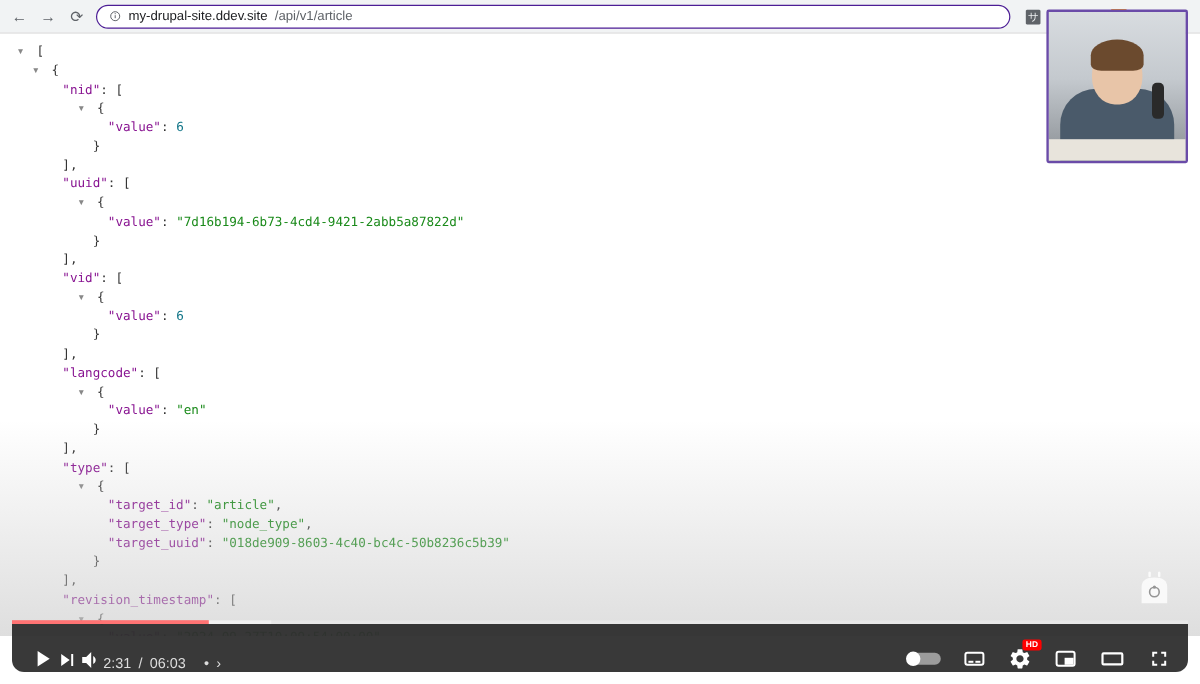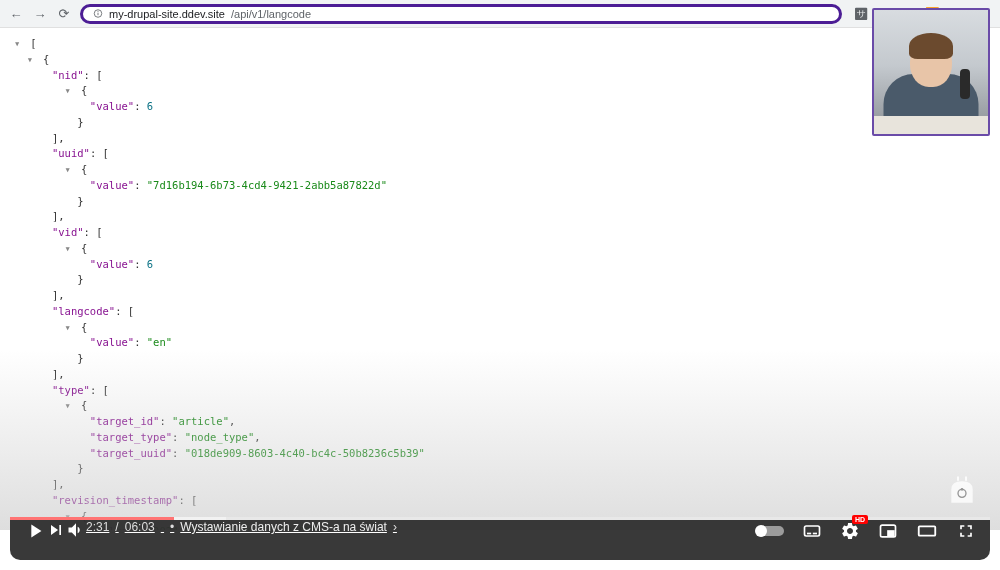--- a/index.html
+++ b/index.html
@@ -36,21 +36,21 @@
   flex: 1;
   height: 20px;
   background: #fff;
   border-radius: 12px;
   display: flex;
   align-items: center;
   padding: 0 10px;
   gap: 6px;
   font-size: 11px;
   color: #202124;
-  border: 3px solid #4c1d95;
+  border: 1px solid #4c1d95;
 }
 .lock-icon {
   width: 10px;
   height: 10px;
   display: flex;
   align-items: center;
 }
 .url-bar .domain { color: #202124; }
 .url-bar .path { color: #5f6368; }
 .toolbar-icons {
@@ -98,25 +98,24 @@
 
 .video-bar {
   position: absolute;
   bottom: 10px;
   left: 10px;
   right: 10px;
   height: 40px;
   background: rgba(40,40,40,0.92);
   border-radius: 0 0 10px 10px;
   display: flex;
-  align-items: flex-start;
+  align-items: flex-end;
   padding: 0 14px;
   color: #fff;
   font-size: 12px;
-  text-decoration: underline;
 }
 .progress {
   position: absolute;
   top: -3px;
   left: 0;
   right: 0;
   height: 3px;
   background: rgba(255,255,255,0.25);
 }
 .progress-fill {
@@ -258,21 +257,21 @@
   <div class="nav-btn">⟳</div>
   <div class="url-bar">
     <span class="lock-icon">
       <svg viewBox="0 0 24 24" width="11" height="11" fill="#5f6368">
           <circle cx="12" cy="12" r="9" stroke="#5f6368" stroke-width="2" fill="none"></circle>
           <rect x="11" y="10" width="2" height="6"></rect>
           <rect x="11" y="6" width="2" height="2"></rect>
         </svg>
     </span>
     <span class="domain">my-drupal-site.ddev.site</span>
-      <span class="path">/api/v1/langcode</span>
+      <span class="path">/api/v1/article</span>
   </div>
   <div class="toolbar-icons">
     <span class="toolbar-icon" style="color:#5f6368;">🈂</span>
     <span class="toolbar-icon" style="color:#5f6368;">☆</span>
     <span class="toolbar-icon" style="color:#f4b400;">◢</span>
     <span class="toolbar-icon" style="color:#f4b400;">📶</span>
     <span class="toolbar-icon" style="color:#5e4db2;">⬢</span>
     <span class="toolbar-icon" style="color:#5f6368;">◎</span>
   </div>
 </div>
@@ -346,21 +345,20 @@
   <div class="vp-icon">
     <svg width="20" height="20" viewBox="0 0 24 24" fill="#fff">
         <path d="M3 9v6h4l5 5V4L7 9H3zm13.5 3c0-1.77-1.02-3.29-2.5-4.03v8.05c1.48-.73 2.5-2.25 2.5-4.02z"></path>
       </svg>
   </div>
   <div class="time-display">
     <span>2:31</span>
     <span>/</span>
     <span>06:03</span>
     &nbsp;<span>•</span>
-    <span class="title-chip">Wystawianie danych z CMS-a na świat</span>
     <span>›</span>
   </div>
   <div class="spacer"></div>
   <div class="right-controls">
     <div class="toggle-switch">
       <div class="toggle-knob"></div>
     </div>
     <div class="vp-icon">
       <svg width="20" height="20" viewBox="0 0 24 24" fill="#fff">
           <rect x="3" y="6" width="18" height="12" rx="2" stroke="#fff" stroke-width="2" fill="none"></rect>

